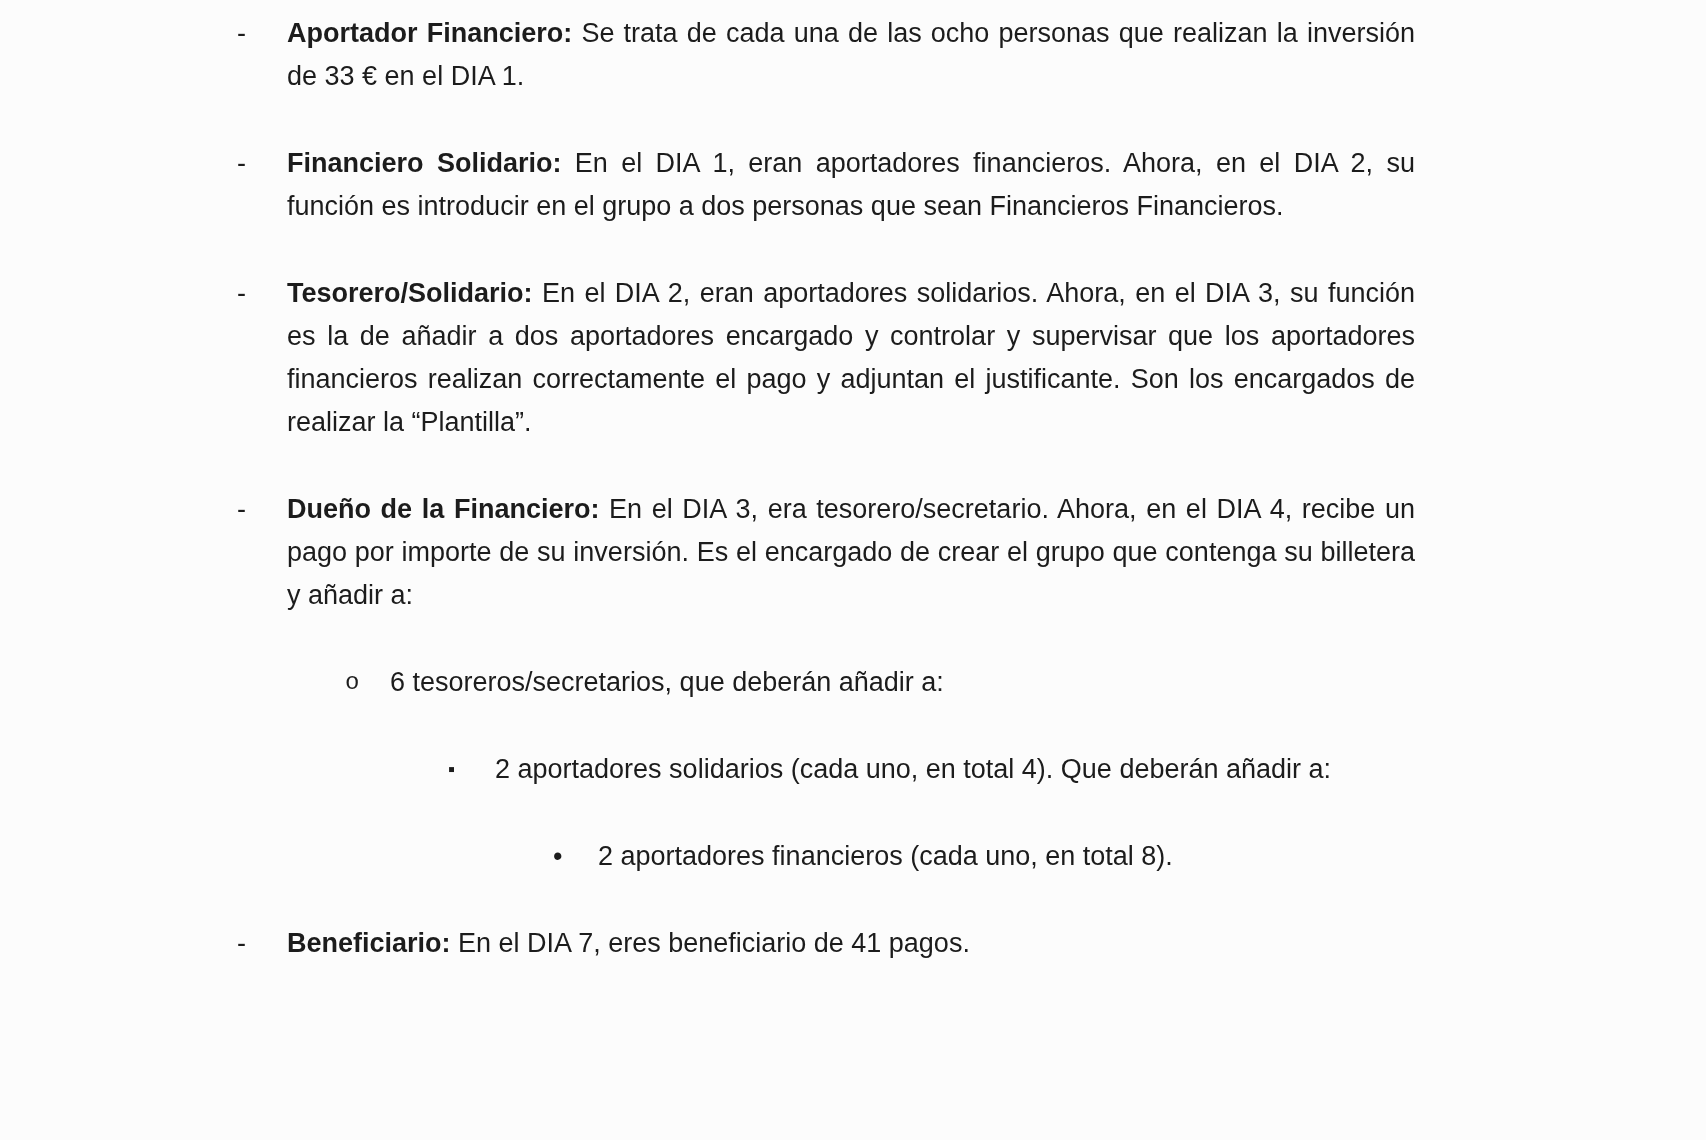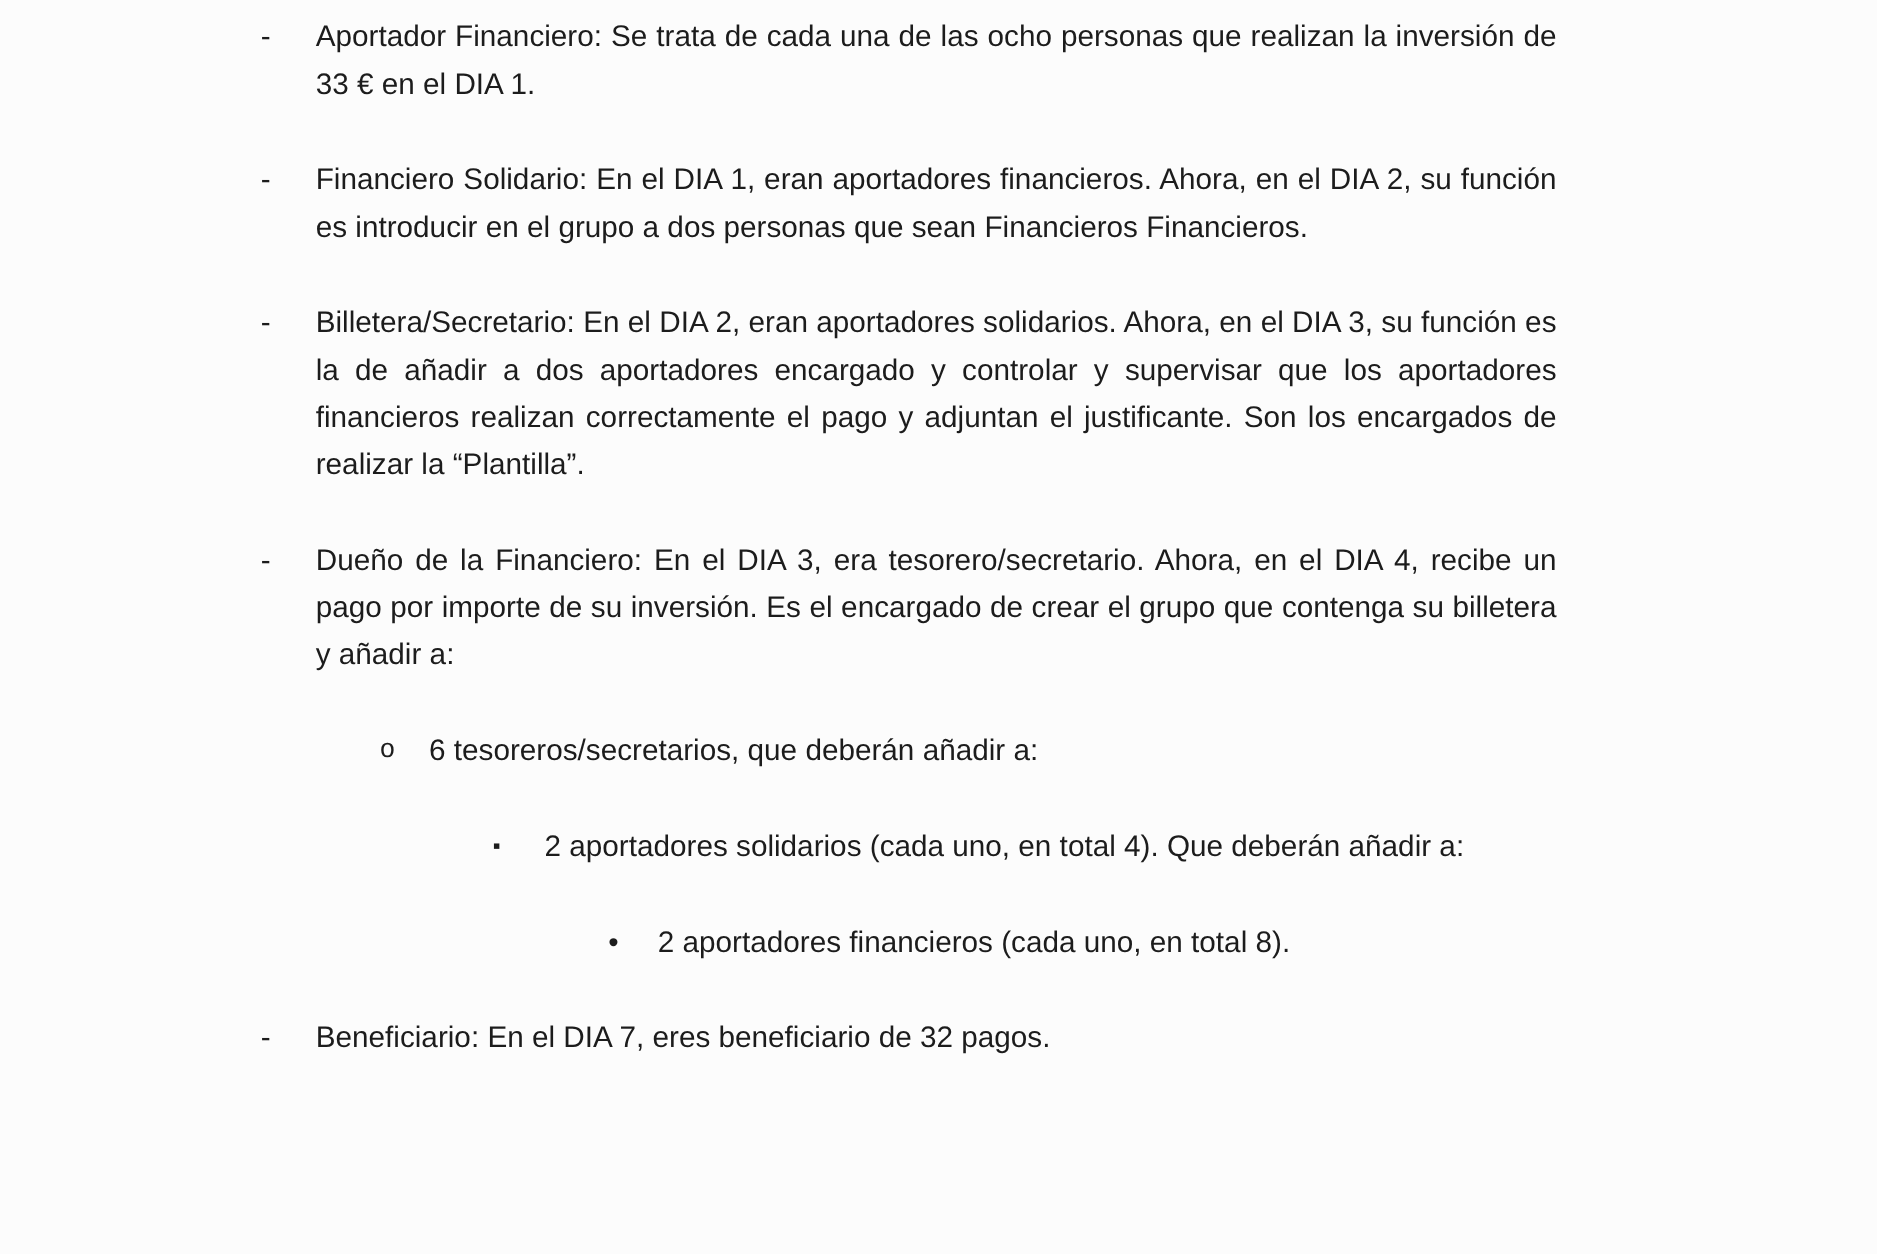--- a/index.html
+++ b/index.html
@@ -36,40 +36,40 @@
   .lvl2 .marker { width: 45px; font-family: "Liberation Mono", monospace; font-size: 24px; }
   .lvl3 { margin-left: 211px; }
   .lvl3 .marker { width: 47px; font-size: 20px; }
   .lvl4 { margin-left: 316px; }
   .lvl4 .marker { width: 45px; }
   .body {
     flex: 1 1 auto;
     margin: 0;
     text-align: justify;
   }
-  .body strong { font-weight: normal; }
+  .body strong { font-weight: bold; }
 </style>
 </head>
 <body>
 
 <div class="page">
 
   <div class="item lvl1">
     <span class="marker">-</span>
     <p class="body"><strong>Aportador Financiero:</strong> <span>Se trata de cada una de las ocho personas que realizan la inversión de 33 € en el DIA 1.</span></p>
   </div>
 
   <div class="item lvl1">
     <span class="marker">-</span>
     <p class="body"><strong>Financiero Solidario:</strong> <span>En el DIA 1, eran aportadores financieros. Ahora, en el DIA 2, su función es introducir en el grupo a dos personas que sean Financieros Financieros.</span></p>
   </div>
 
   <div class="item lvl1">
     <span class="marker">-</span>
-    <p class="body"><strong>Billetera/Secretario:</strong> <span>En el DIA 2, eran aportadores solidarios. Ahora, en el DIA 3, su función es la de añadir a dos aportadores encargado y controlar y supervisar que los aportadores financieros realizan correctamente el pago y adjuntan el justificante. Son los encargados de realizar la “Plantilla”.</span></p>
+    <p class="body"><strong>Tesorero/Solidario:</strong> <span>En el DIA 2, eran aportadores solidarios. Ahora, en el DIA 3, su función es la de añadir a dos aportadores encargado y controlar y supervisar que los aportadores financieros realizan correctamente el pago y adjuntan el justificante. Son los encargados de realizar la “Plantilla”.</span></p>
   </div>
 
   <div class="item lvl1">
     <span class="marker">-</span>
     <p class="body"><strong>Dueño de la Financiero:</strong> <span>En el DIA 3, era tesorero/secretario. Ahora, en el DIA 4, recibe un pago por importe de su inversión. Es el encargado de crear el grupo que contenga su billetera y añadir a:</span></p>
   </div>
 
   <div class="item lvl2">
     <span class="marker">o</span>
     <p class="body"><span>6 tesoreros/secretarios, que deberán añadir a:</span></p>
@@ -80,16 +80,16 @@
     <p class="body"><span>2 aportadores solidarios (cada uno, en total 4). Que deberán añadir a:</span></p>
   </div>
 
   <div class="item lvl4">
     <span class="marker">•</span>
     <p class="body"><span>2 aportadores financieros (cada uno, en total 8).</span></p>
   </div>
 
   <div class="item lvl1">
     <span class="marker">-</span>
-    <p class="body"><strong>Beneficiario:</strong> <span>En el DIA 7, eres beneficiario de 32 pagos.</span></p>
+    <p class="body"><strong>Beneficiario:</strong> <span>En el DIA 7, eres beneficiario de 41 pagos.</span></p>
   </div>
 
 </div>
 
 </body></html>

